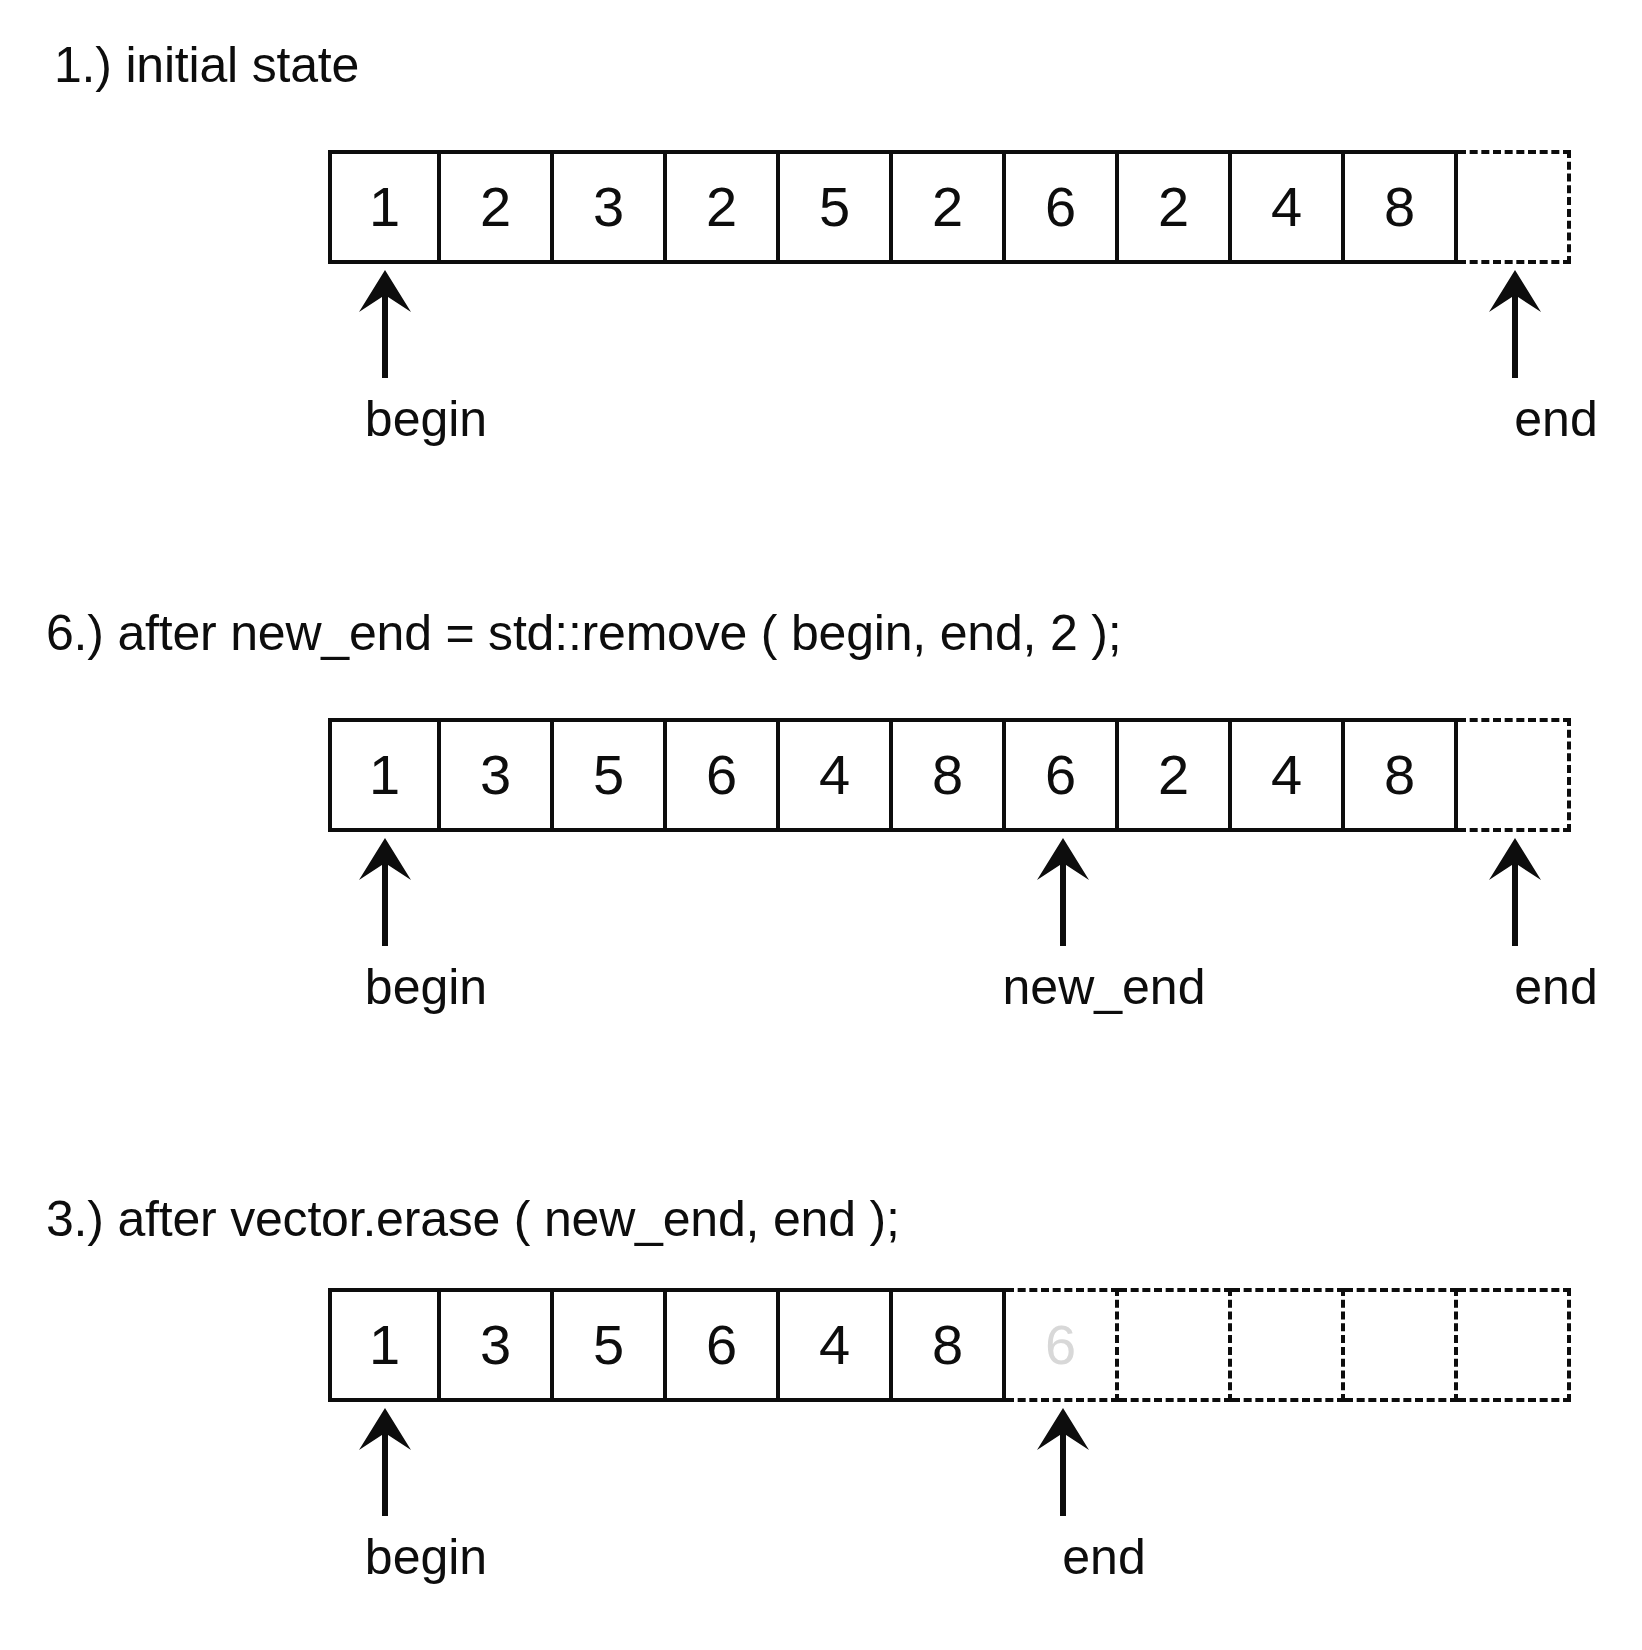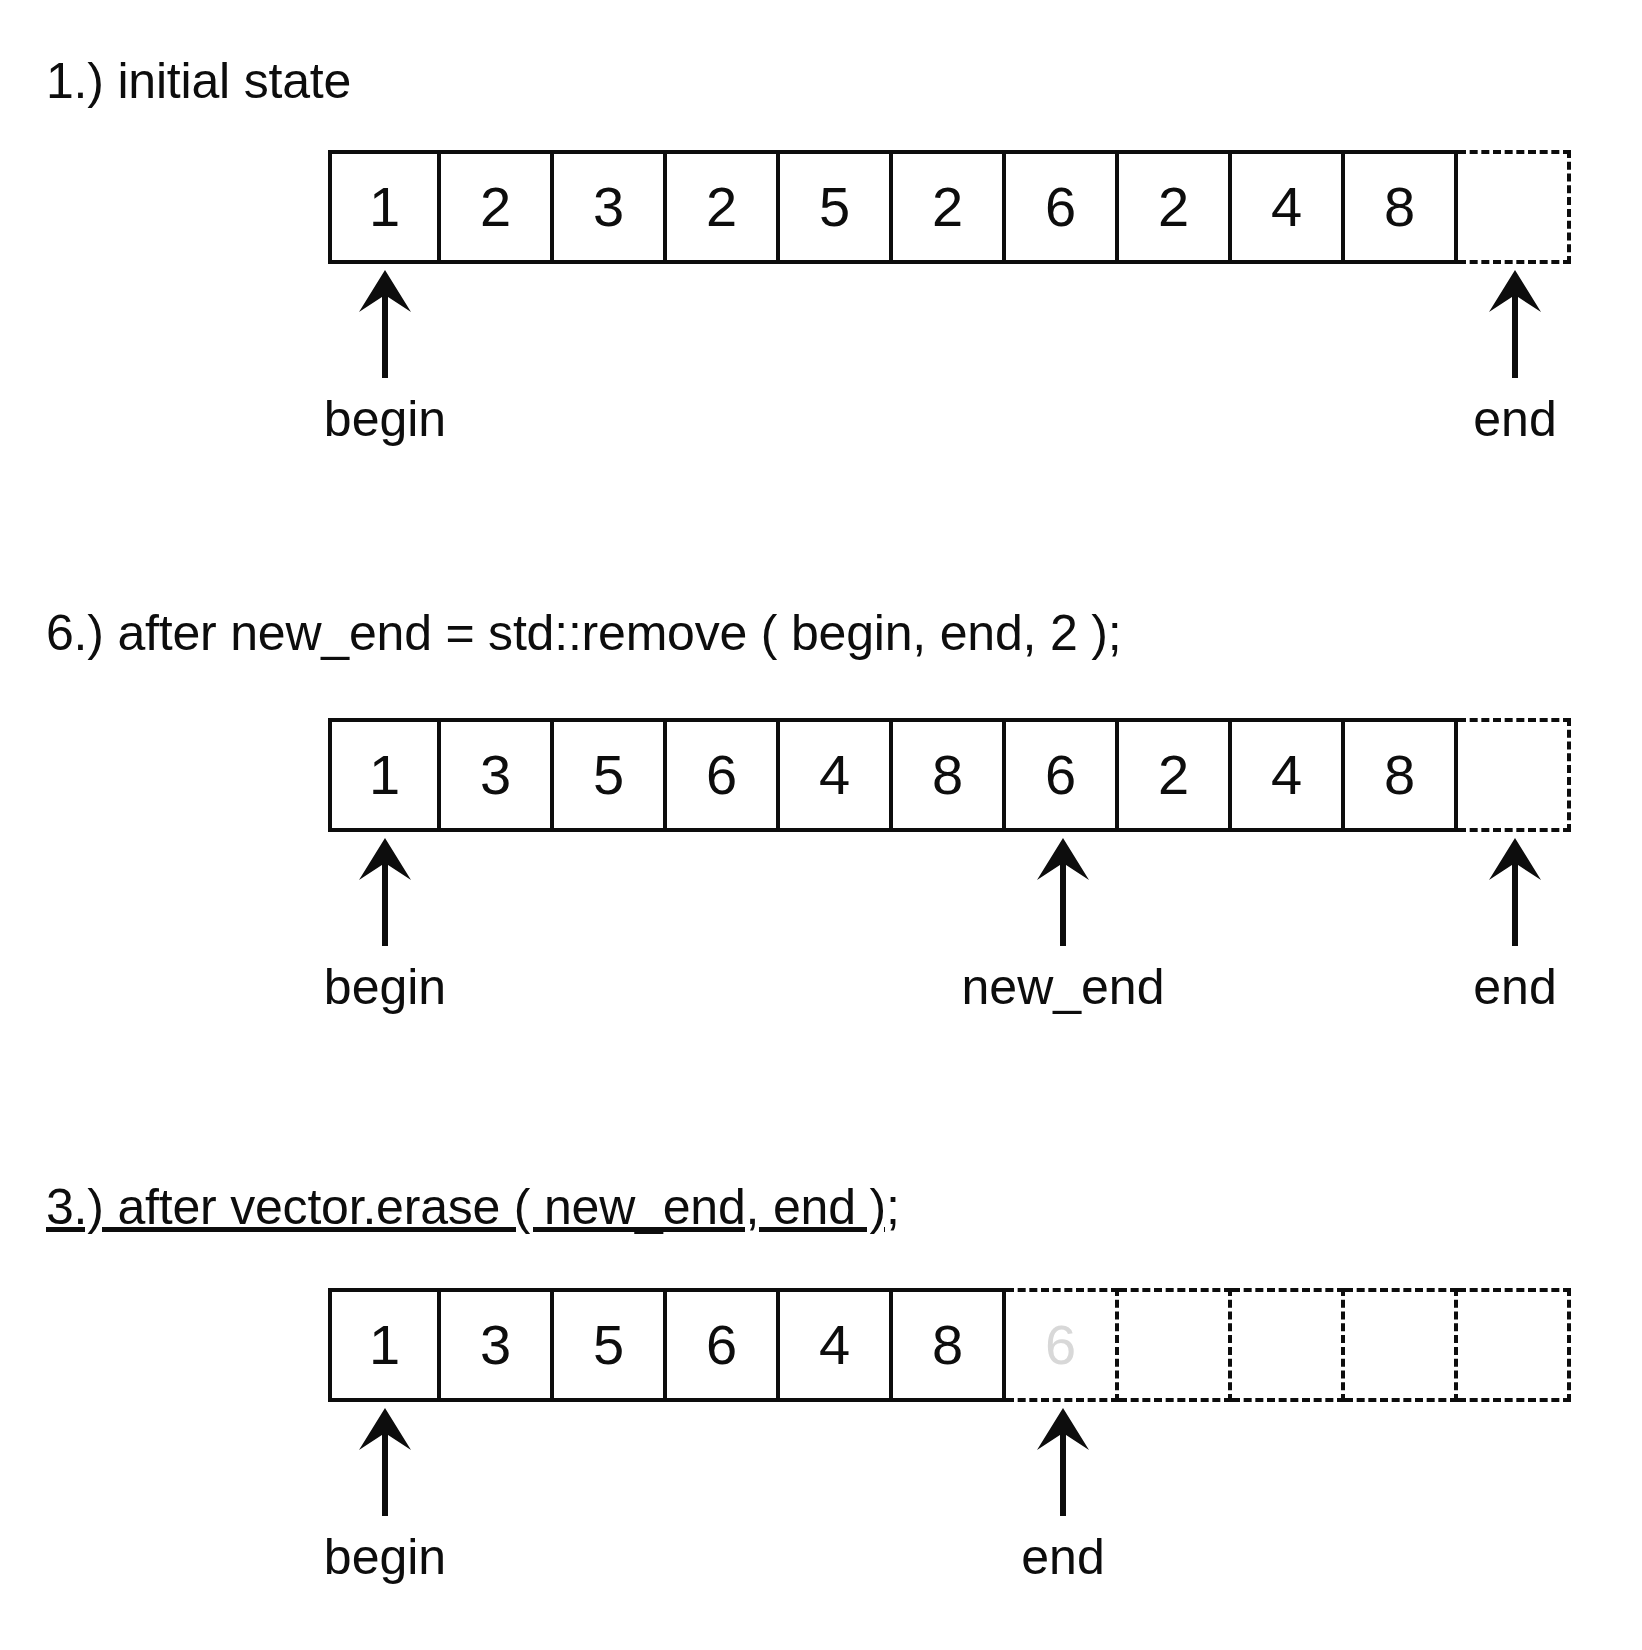--- a/index.html
+++ b/index.html
@@ -94,28 +94,29 @@
     display: block;
   }
 
   .ptr-label {
     position: absolute;
     font-size: 50px;
     line-height: 1;
     white-space: nowrap;
     color: #0d0d0d;
     transform: translateX(-50%);
+    margin-left: 41px;
   }
 </style>
 </head>
 <body>
 
 <div id="diagram-root">
     <div class="step" style="top: 40px;">
-      <div class="step-title" style="top: 16px;">1.) initial state</div>
+      <div class="step-title" style="top: 0px; margin-left: 8px;">1.) initial state</div>
       <div class="array-wrap" style="top: 110px;">
         <div class="array">
           <div class="cell solid first">
             <span>1</span>
           </div>
           <div class="cell solid">
             <span>2</span>
           </div>
           <div class="cell solid">
             <span>3</span>
@@ -216,21 +217,21 @@
       <div class="ptr-label" style="left: 1063px; top: 354px;">new_end</div>
       <div class="arrow" style="left: 1485px; top: 228px;">
         <svg width="60" height="112" viewBox="0 0 60 112" xmlns="http://www.w3.org/2000/svg">
           <line x1="30" y1="110" x2="30" y2="18" stroke="#0d0d0d" stroke-width="6"></line>
           <path d="M30 2 L56 44 L30 27 L4 44 Z" fill="#0d0d0d"></path>
         </svg>
       </div>
       <div class="ptr-label" style="left: 1515px; top: 354px;">end</div>
     </div>
     <div class="step" style="top: 1178px;">
-      <div class="step-title" style="top: 4px; text-decoration: underline;">3.) after vector.erase ( new_end, end );</div>
+      <div class="step-title" style="top: 16px;">3.) after vector.erase ( new_end, end );</div>
       <div class="array-wrap" style="top: 110px;">
         <div class="array">
           <div class="cell solid first">
             <span>1</span>
           </div>
           <div class="cell solid">
             <span>3</span>
           </div>
           <div class="cell solid">
             <span>5</span>

